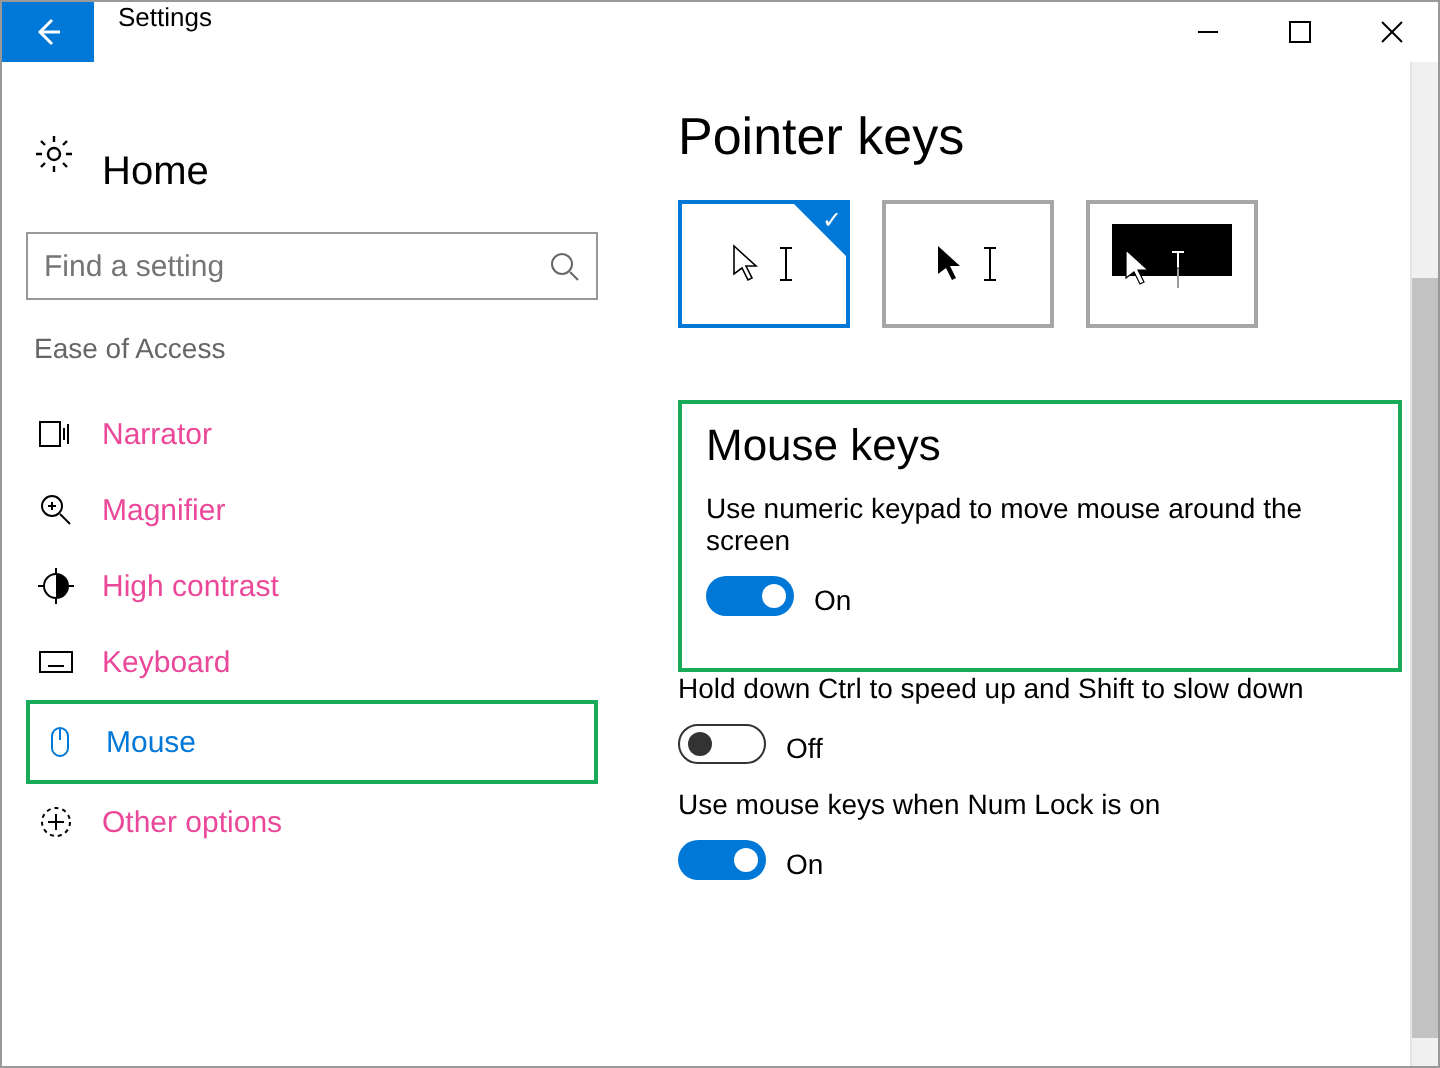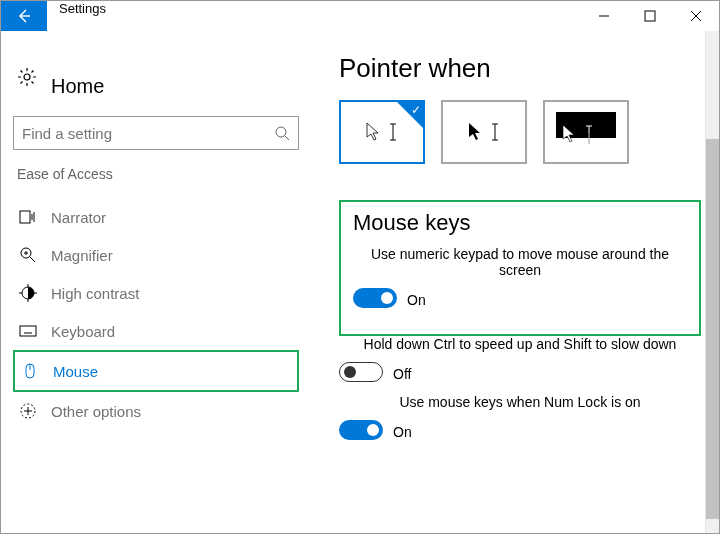--- a/index.html
+++ b/index.html
@@ -10,33 +10,33 @@
 .title { font-size: 13px; padding-left: 12px; color: #000; }
 .win-controls { position: absolute; right: 0; top: 0; display: flex; }
 .win-btn { width: 46px; height: 30px; display: flex; align-items: center; justify-content: center; font-size: 12px; color: #000; }
 .body { display: flex; height: calc(100% - 30px); }
 .sidebar { width: 310px; padding: 18px 12px 0 12px; }
 .home-row { display: flex; align-items: center; gap: 14px; padding: 6px 4px 18px 4px; }
 .home-row .label { font-size: 20px; color: #000; margin-top: 20px; }
 .search { width: 286px; height: 34px; border: 1px solid #999; display: flex; align-items: center; padding: 0 8px; margin-bottom: 16px; }
 .search input { border: none; outline: none; flex: 1; font-size: 15px; color: #15803d; background: transparent; }
 .section-head { font-size: 14px; color: #666; margin: 0 0 16px 4px; }
-.nav-item { display: flex; align-items: center; gap: 14px; padding: 10px 6px; font-size: 15px; color: #737373; }
+.nav-item { display: flex; align-items: center; gap: 14px; padding: 10px 6px; font-size: 15px; color: #ec4899; }
 .nav-item.active { color: #0078d7; border: 2px solid #1aab5a; }
 .nav-item .nav-label { }
 .content { flex: 1; padding: 22px 18px 0 28px; position: relative; }
 .h1 { font-size: 26px; font-weight: 300; color: #000; margin-bottom: 16px; }
 .swatches { display: flex; gap: 16px; margin-bottom: 36px; }
 .swatch { width: 86px; height: 64px; border: 2px solid #a6a6a6; position: relative; display: flex; align-items: center; justify-content: center; }
 .swatch.selected { border-color: #0078d7; }
 .swatch.selected .corner { position: absolute; top: 0; right: 0; width: 0; height: 0; border-left: 26px solid transparent; border-top: 26px solid #0078d7; }
 .swatch.selected .check { position: absolute; top: 1px; right: 2px; color: #fff; font-size: 12px; }
 .section-box { border: 2px solid #1aab5a; padding: 8px 12px 14px 12px; margin-bottom: 0; }
 .h2 { font-size: 22px; font-weight: 300; margin-bottom: 10px; color: #000; }
-.desc { font-size: 14px; color: #000; margin-bottom: 10px; text-align: center; }
+.desc { font-size: 14px; color: #000; margin-bottom: 10px; }
 .toggle-row { display: flex; align-items: flex-end; gap: 10px; margin-bottom: 12px; }
 .toggle { width: 44px; height: 20px; border-radius: 10px; position: relative; }
 .toggle.on { background: #0078d7; }
 .toggle.off { background: #fff; border: 1px solid #333; }
 .toggle .thumb { width: 12px; height: 12px; border-radius: 50%; position: absolute; top: 50%; transform: translateY(-50%); }
 .toggle.on .thumb { background: #fff; right: 4px; }
 .toggle.off .thumb { background: #333; left: 4px; }
 .toggle-label { font-size: 14px; }
 .scrollbar { position: absolute; right: 0; top: 0; width: 14px; height: 100%; background: #f0f0f0; border-left: 1px solid #e3e3e3; }
 .scrollbar-thumb { position: absolute; width: 100%; background: #c2c2c2; }
@@ -141,21 +141,21 @@
         <svg width="18" height="18" viewBox="0 0 18 18">
             <circle cx="9" cy="9" r="7" stroke="#000" fill="none" stroke-dasharray="2 2"></circle>
             <line x1="5" y1="9" x2="13" y2="9" stroke="#000"></line>
             <line x1="9" y1="5" x2="9" y2="13" stroke="#000"></line>
           </svg>
         <span class="nav-label">Other options</span>
       </div>
     </div>
 
     <div class="content">
-      <div class="h1">Pointer when</div>
+      <div class="h1">Pointer keys</div>
       <div class="swatches">
         <div class="swatch selected">
           <div class="corner"></div>
             <div class="check">✓</div>
           <div class="cursor-pair">
             <svg width="16" height="20" viewBox="0 0 16 20">
                 <path d="M1 1 L1 15 L5 12 L8 18 L10 17 L7 11 L12 11 Z" fill="#fff" stroke="#000" stroke-width="0.8"></path>
               </svg>
             <svg width="10" height="20" viewBox="0 0 10 20">
                 <path d="M2 2h6 M5 2v16 M2 18h6" stroke="#000" fill="none"></path>

